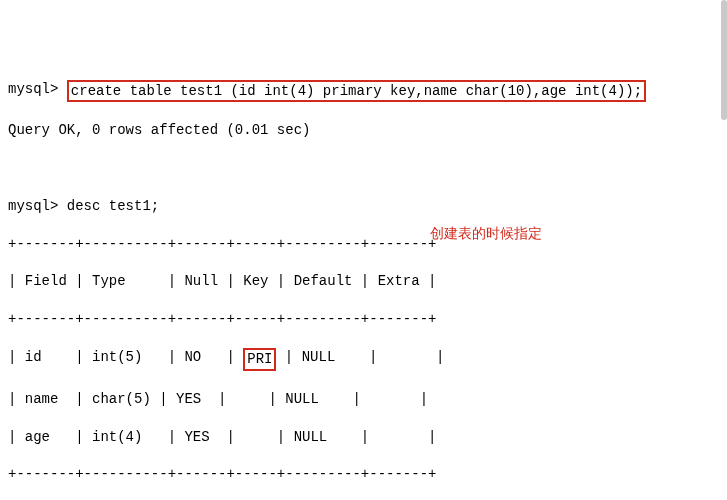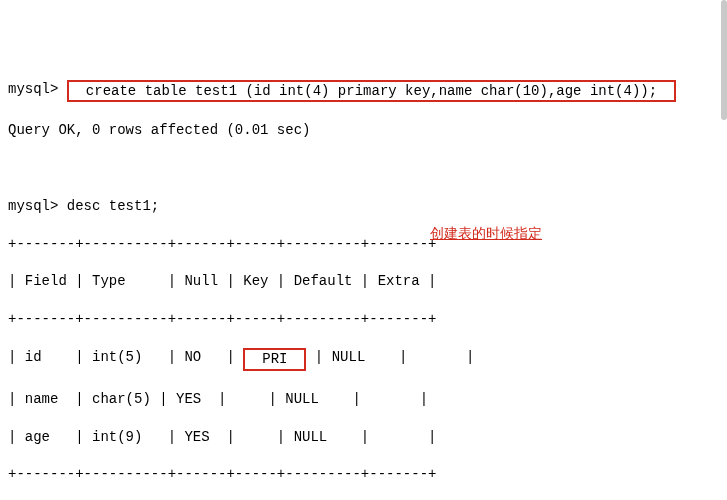--- a/index.html
+++ b/index.html
@@ -11,21 +11,21 @@
     line-height: 1.35;
     color: #000;
     white-space: pre;
     width: 727px;
     box-sizing: border-box;
     position: relative;
   }
   .line { display: block; }
   .redbox {
     border: 2px solid #d22a1c;
-    padding: 0 17px;
+    padding: 0 2px;
     display: inline-block;
     vertical-align: top;
   }
   .annotation {
     position: absolute;
     color: #d22a1c;
     font-family: "SimSun", "Microsoft YaHei", sans-serif;
     font-size: 14px;
     white-space: nowrap;
   }
@@ -46,37 +46,37 @@
 
 <span class="line"><span>mysql&gt;</span> <span class="redbox">create table test1 (id int(4) primary key,name char(10),age int(4));</span></span>
 <span class="line">Query OK, 0 rows affected (0.01 sec)</span>
 <span class="line"> </span>
 <span class="line">mysql&gt; desc test1;</span>
 <span class="line">+-------+----------+------+-----+---------+-------+</span>
 <span class="line">| Field | Type     | Null | Key | Default | Extra |</span>
 <span class="line">+-------+----------+------+-----+---------+-------+</span>
 <span class="line"><span>| id    | int(5)   | NO   | </span><span class="redbox">PRI</span><span> | NULL    |       |</span></span>
 <span class="line">| name  | char(5) | YES  |     | NULL    |       |</span>
-<span class="line">| age   | int(9)   | YES  |     | NULL    |       |</span>
+<span class="line">| age   | int(4)   | YES  |     | NULL    |       |</span>
 <span class="line">+-------+----------+------+-----+---------+-------+</span>
 
 
 
 
 
 
 
 
 
 
 
 
 
 
 
 
-<div class="annotation" style="left:430px; top:224px;text-decoration:underline;">创建表的时候指定</div>
+<div class="annotation" style="left:430px; top:224px;">创建表的时候指定</div>
 
 
 <div class="scroll"></div>
 
 
 
 
 </body></html>

